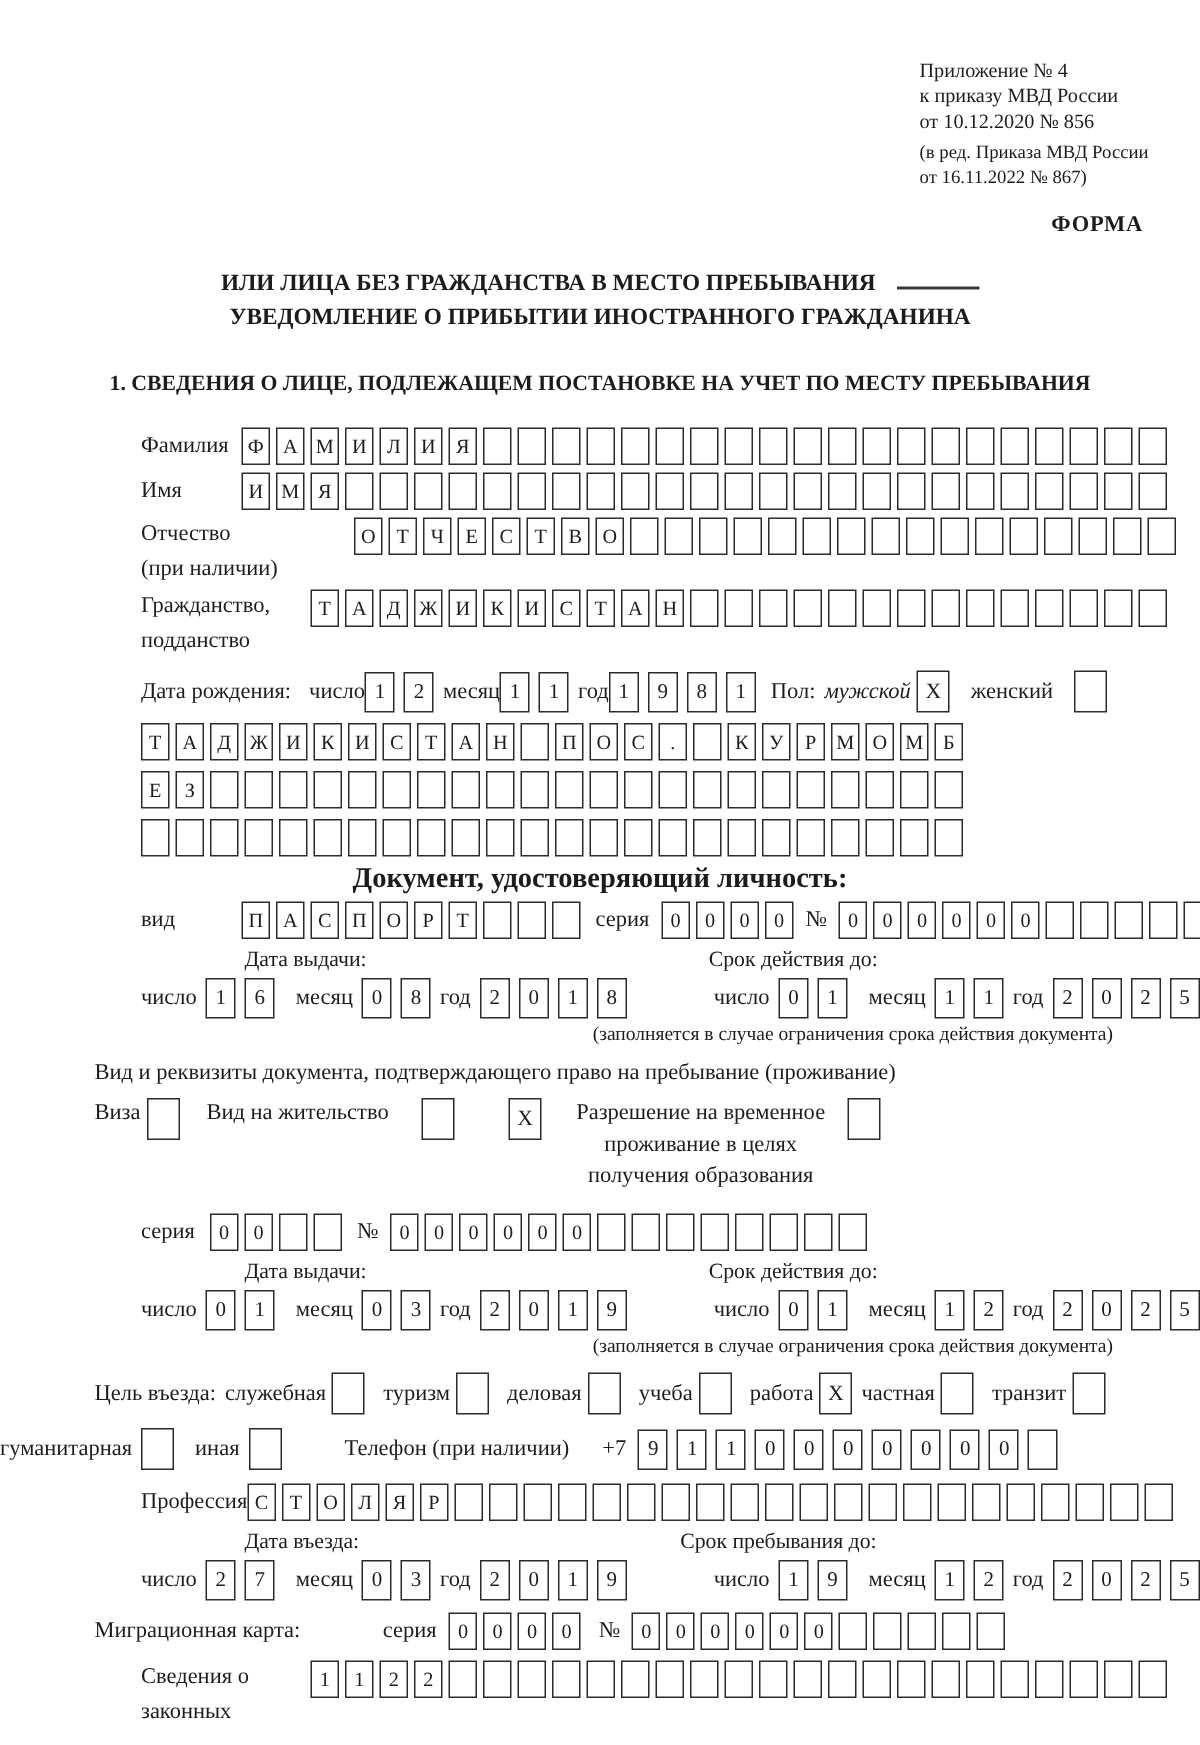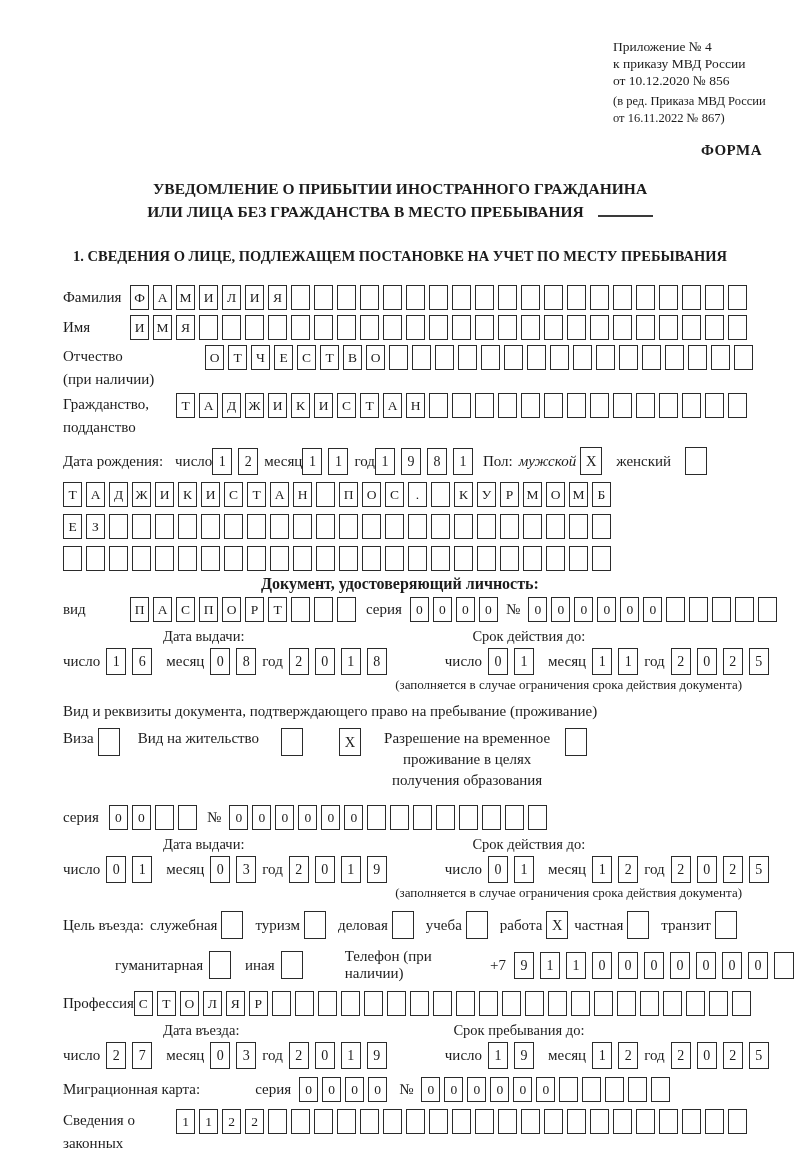--- a/index.html
+++ b/index.html
@@ -8,58 +8,58 @@
     font-family:"Liberation Serif","DejaVu Serif",serif;color:#1c1c1c;
     font-size:15px;
   }
   .page{position:relative;width:800px;height:1163px;}
   .appendix{margin:38px 0 0 613px;width:180px;font-size:13.5px;line-height:17px;}
   .appendix .amend{margin-top:4px;font-size:12.5px;line-height:16.5px;}
   .forma{margin:16px 38px 0 0;text-align:right;font-weight:bold;font-size:15px;letter-spacing:.5px;}
   .title{margin-top:18px;text-align:center;font-weight:bold;font-size:15.5px;line-height:23px;}
   .tunder{display:inline-block;width:55px;border-bottom:2px solid #3a3a3a;margin-left:14px;vertical-align:baseline;}
   .sheading{margin-top:25px;text-align:center;font-weight:bold;font-size:14.5px;}
-  .frow{display:flex;align-items:center;padding-left:63px;margin-top:5px;}
+  .frow{display:flex;align-items:center;padding-left:94px;margin-top:5px;}
   .frow.top{align-items:flex-start;}
   .lblcol{flex:0 0 auto;line-height:23px;}
   .w67{flex:0 0 67px;}
   .w113{flex:0 0 113px;}
   .w142{flex:0 0 142px;}
   .cellrow{white-space:nowrap;line-height:0;}
   .cell{
     display:inline-block;width:17px;height:23px;border:1.6px solid #2b2b2b;margin-right:4px;
     text-align:center;font-size:13.5px;line-height:23px;vertical-align:top;background:#fff;
   }
   .wide .cell{width:18px;height:25px;line-height:25px;margin-right:6px;font-size:14px;}
   .cb{
     display:inline-block;width:20px;height:26px;border:1.6px solid #2b2b2b;background:#fff;
     text-align:center;line-height:26px;font-size:14.5px;vertical-align:middle;flex:0 0 auto;
   }
   .mb7{margin-bottom:7px;}
-  .docheading{margin-top:4px;text-align:center;font-weight:bold;font-size:16px;}
+  .docheading{margin-top:4px;text-align:center;font-weight:bold;font-size:19px;}
   .dhead{display:flex;padding-left:63px;margin-top:6px;font-size:14.5px;}
   .dhead .dh1{margin-left:100px;}
   .dhead .dh2{margin-left:228px;}
   .dhead.entry .dh1{margin-left:100px;}
   .dhead.entry .dh2{margin-left:214px;}
   .dates{margin-top:3px;}
   .dates .dlabel{margin-right:6px;}
   .dates .grp-gap{flex:0 0 52px;}
   .dates .g{display:flex;align-items:center;}
   .dates .m{margin-left:8px;}
   .note{padding-left:0;text-align:right;margin:2px 58px 0 0;font-size:13px;}
   .intro{padding-left:63px;margin-top:10px;font-size:15px;}
   .options{display:flex;align-items:flex-start;padding-left:63px;margin-top:8px;}
   .opt{display:flex;align-items:flex-start;}
   .opt .olabel{line-height:21px;}
   .opt .center{text-align:center;}
   .purposerow{display:flex;align-items:center;padding-left:63px;margin-top:10px;}
   .purposerow .plabel{margin-right:6px;}
   .purposerow .cb{margin-right:12px;margin-left:4px;}
-  .phonerow{display:flex;align-items:center;padding-left:115px;margin-top:9px;}
+  .phonerow{display:flex;align-items:center;margin-top:9px;}
   .phonerow .cb{margin-right:14px;margin-left:6px;}
   .phonerow .tel{margin-left:28px;}
   .phonerow .pfx{margin-left:22px;margin-right:8px;}
   .migrow{display:flex;align-items:center;padding-left:63px;margin-top:8px;}
   .migrow .ser{margin-left:55px;margin-right:8px;}
   .migrow .num{margin:0 8px;}
 </style>
 </head>
 <body>
 
@@ -71,22 +71,22 @@
     <div>от 10.12.2020 № 856</div>
     <div class="amend">
       <div>(в ред. Приказа МВД России</div>
       <div>от 16.11.2022 № 867)</div>
     </div>
   </div>
 
   <div class="forma">ФОРМА</div>
 
   <div class="title">
+    <div><span>ИЛИ ЛИЦА БЕЗ ГРАЖДАНСТВА В МЕСТО ПРЕБЫВАНИЯ</span><span class="tunder"></span></div>
     <div>УВЕДОМЛЕНИЕ О ПРИБЫТИИ ИНОСТРАННОГО ГРАЖДАНИНА</div>
-    <div><span>ИЛИ ЛИЦА БЕЗ ГРАЖДАНСТВА В МЕСТО ПРЕБЫВАНИЯ</span><span class="tunder"></span></div>
   </div>
 
   <div class="sheading">1. СВЕДЕНИЯ О ЛИЦЕ, ПОДЛЕЖАЩЕМ ПОСТАНОВКЕ НА УЧЕТ ПО МЕСТУ ПРЕБЫВАНИЯ</div>
 
   <div class="frow" style="margin-top:20px;">
     <span class="lblcol w67">Фамилия</span>
     <span class="cellrow"><span class="cell">Ф</span><span class="cell">А</span><span class="cell">М</span><span class="cell">И</span><span class="cell">Л</span><span class="cell">И</span><span class="cell">Я</span><span class="cell"></span><span class="cell"></span><span class="cell"></span><span class="cell"></span><span class="cell"></span><span class="cell"></span><span class="cell"></span><span class="cell"></span><span class="cell"></span><span class="cell"></span><span class="cell"></span><span class="cell"></span><span class="cell"></span><span class="cell"></span><span class="cell"></span><span class="cell"></span><span class="cell"></span><span class="cell"></span><span class="cell"></span><span class="cell"></span></span>
   </div>
 
   <div class="frow">

